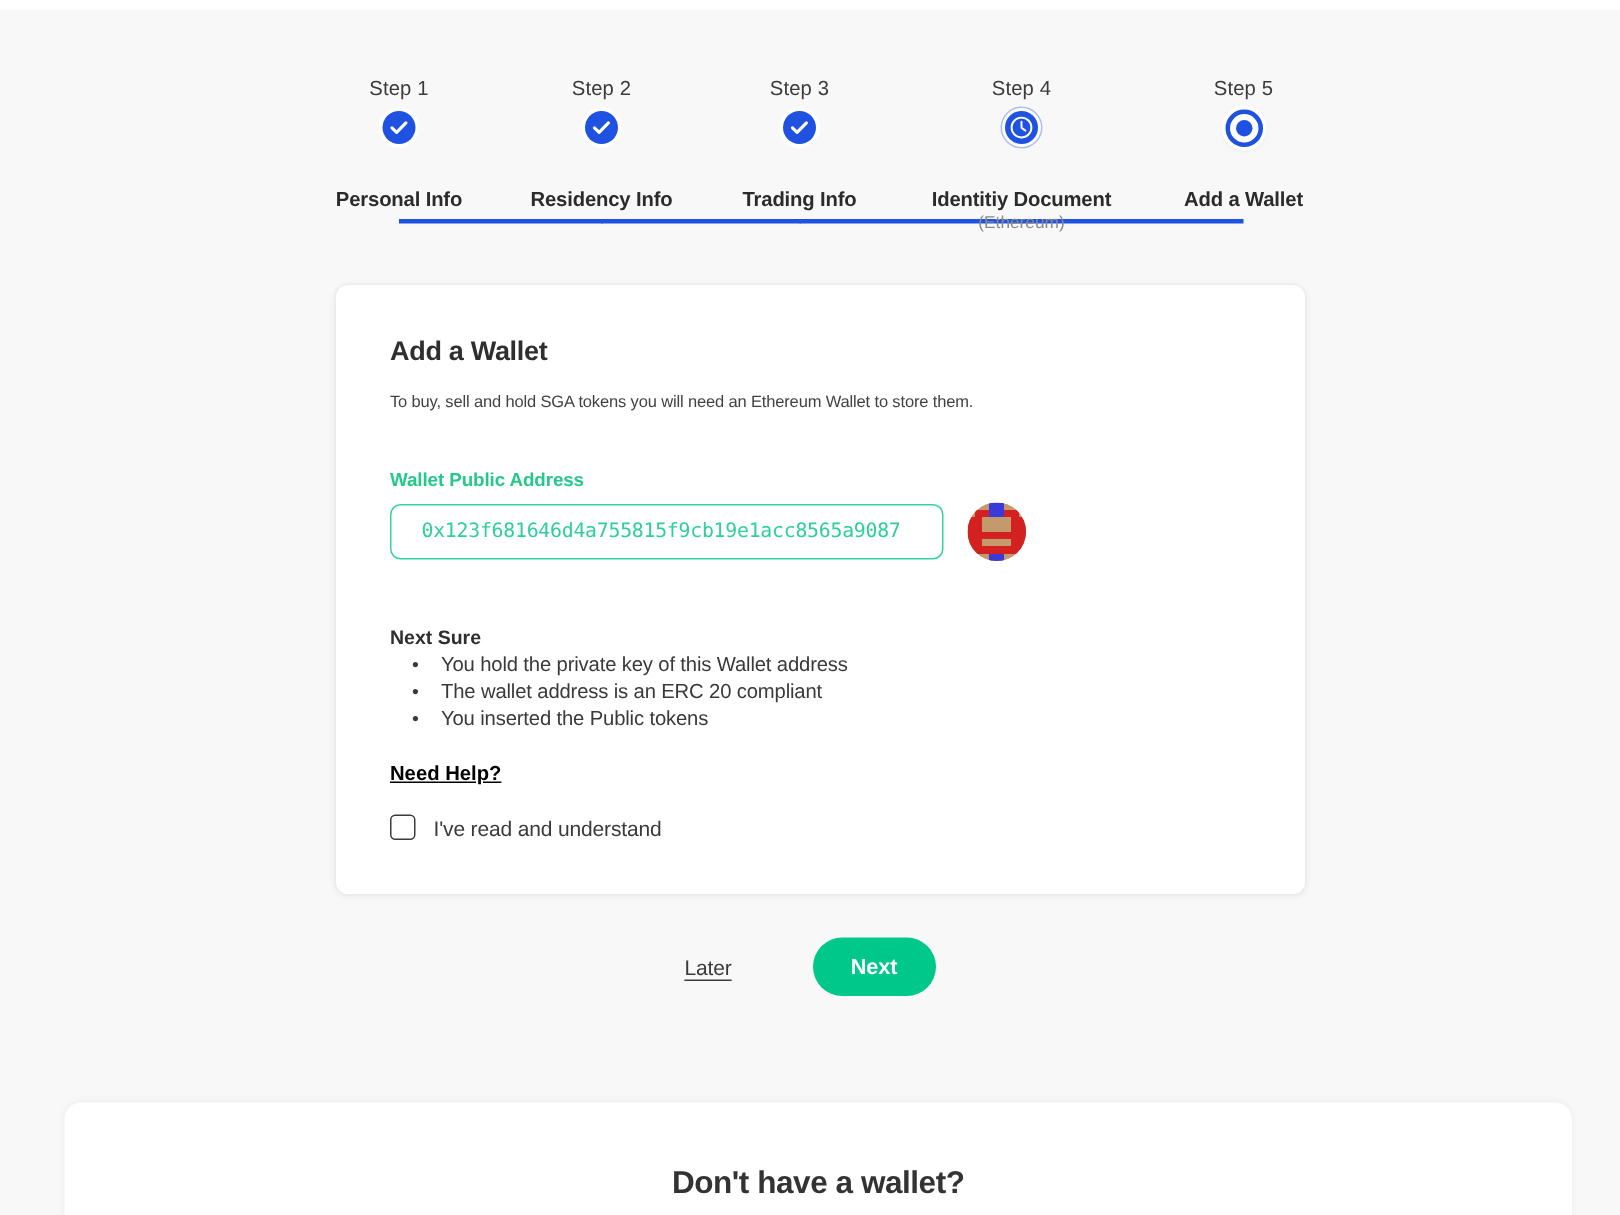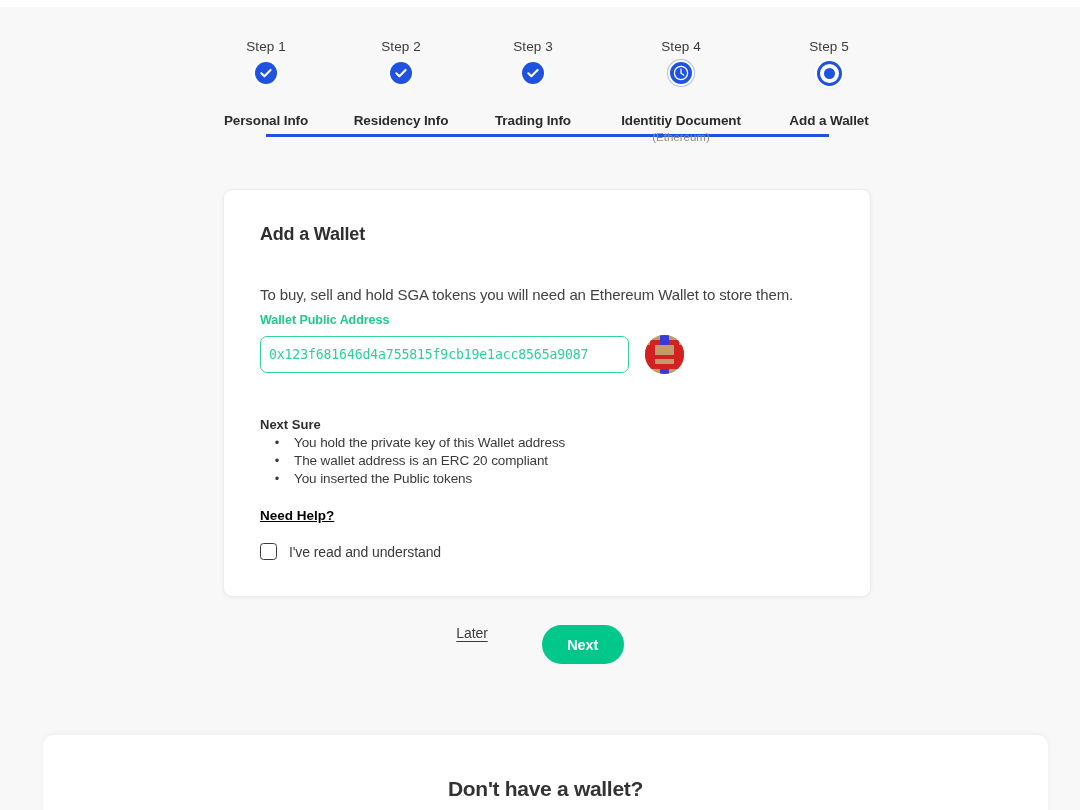--- a/index.html
+++ b/index.html
@@ -30,21 +30,21 @@
     position: absolute;
     top: 7px; left: 0;
     width: 1080px;
     height: 803px;
     background: #f8f8f9;
   }
 
   
   .stepper {
     position: absolute;
-    top: 32px;
+    top: 44px;
     left: 0;
     width: 1068px;
     height: 110px;
   }
   .step {
     position: absolute;
     top: 0;
     width: 200px;
     text-align: center;
   }
@@ -146,24 +146,23 @@
     font-size: 18px;
     font-weight: bold;
     color: #2f2f2f;
     letter-spacing: -0.2px;
   }
 
   .card-desc {
     position: absolute;
     left: 36px;
     top: 72px;
-    font-size: 15px;
+    font-size: 11px;
     color: #424242;
     letter-spacing: -0.1px;
-    margin-top: 24px;
   }
 
   .field-label {
     position: absolute;
     left: 36px;
     top: 123px;
     font-size: 12.5px;
     font-weight: bold;
     color: #24c98a;
     letter-spacing: -0.05px;
@@ -174,21 +173,21 @@
     left: 36px;
     top: 146px;
     width: 369px;
     height: 37px;
     border: 1.6px solid #35d3a3;
     border-radius: 7px;
     background: #ffffff;
     color: #2fcf9c;
     font-family: "DejaVu Sans Mono", monospace;
     font-size: 13.2px;
-    padding: 0 8px;
+    padding: 0 20px;
     letter-spacing: -0.15px;
     outline: none;
   }
 
   .identicon {
     position: absolute;
     left: 645px;
     top: 328px;
     width: 39px;
     height: 39px;
@@ -267,20 +266,21 @@
     letter-spacing: -0.1px;
   }
 
   
   .actions {
     position: absolute;
     left: 0;
     top: 618px;
     width: 1080px;
     display: flex;
+    align-items: center;
     justify-content: center;
     gap: 54px;
   }
   .later-link {
     font-size: 14px;
     color: #3b3b3b;
     text-decoration: underline;
     text-underline-offset: 3px;
     cursor: pointer;
     letter-spacing: -0.1px;

